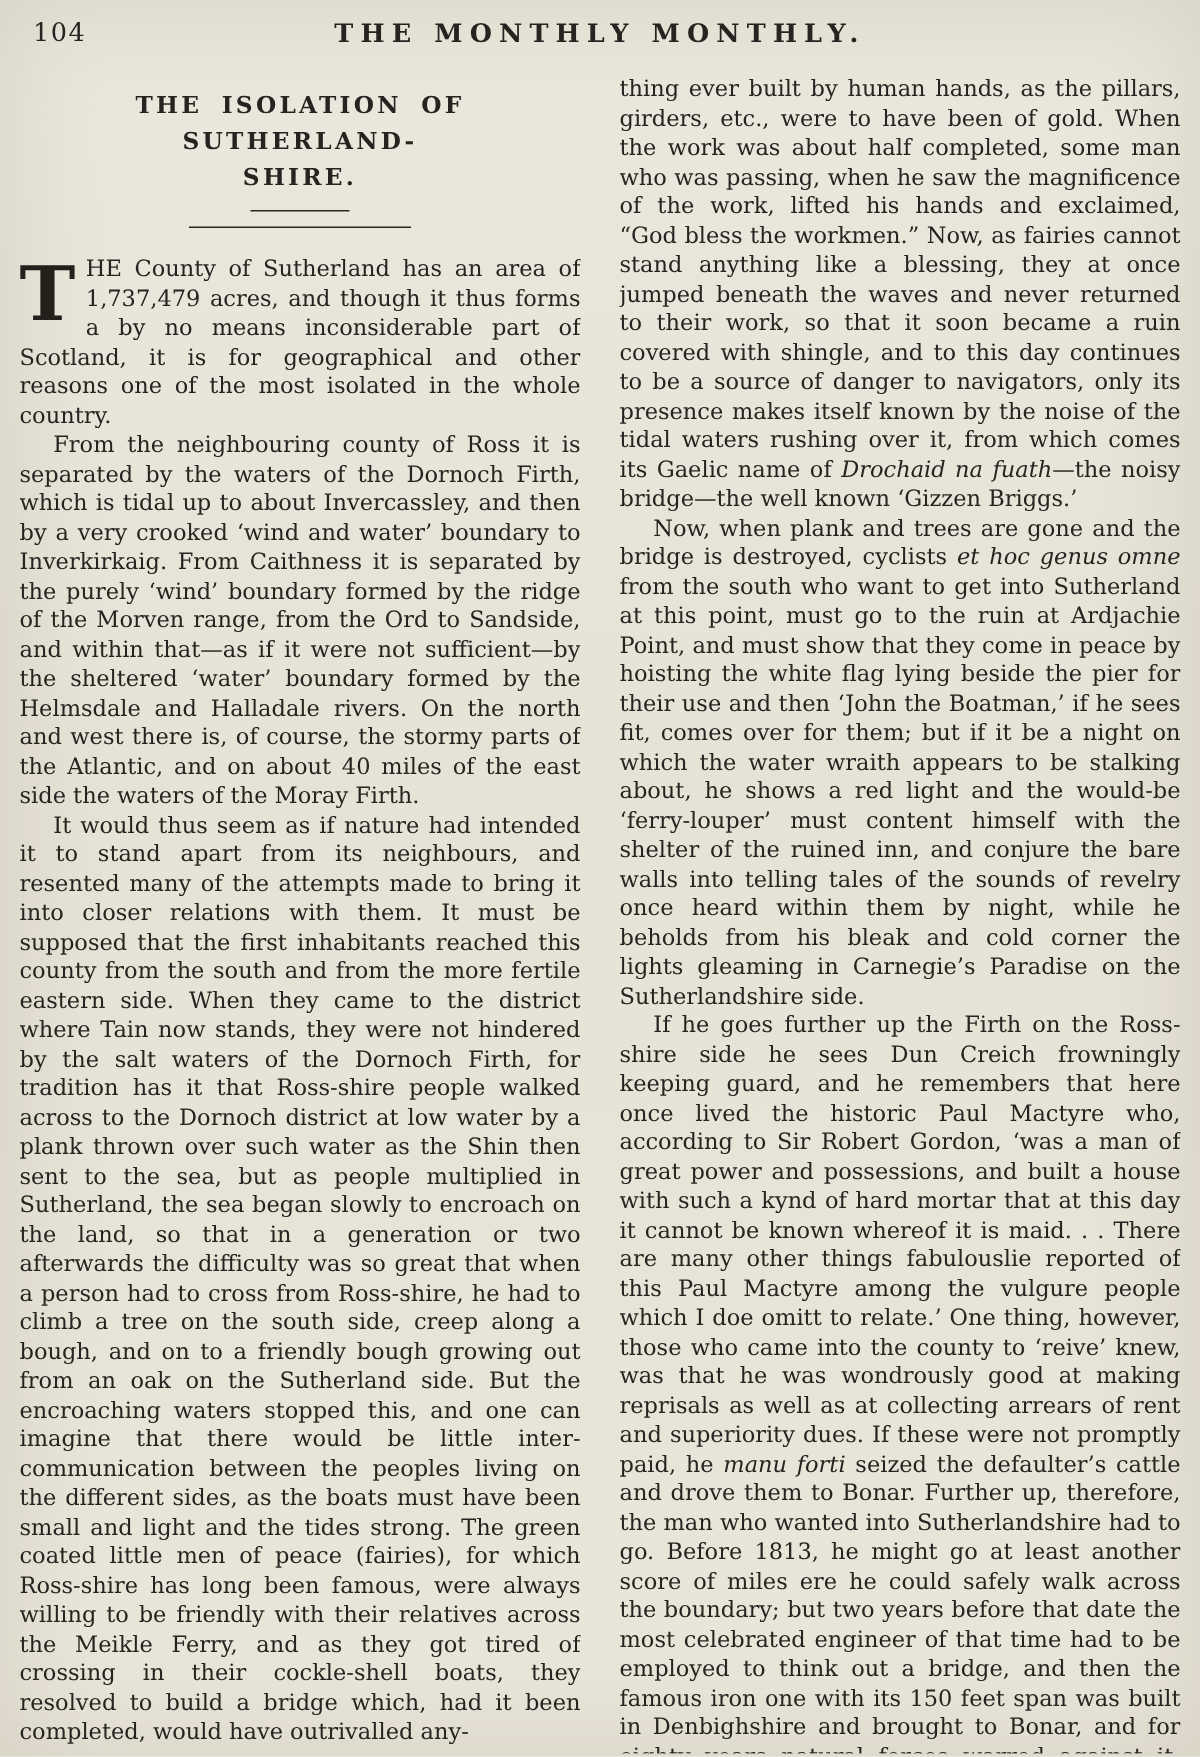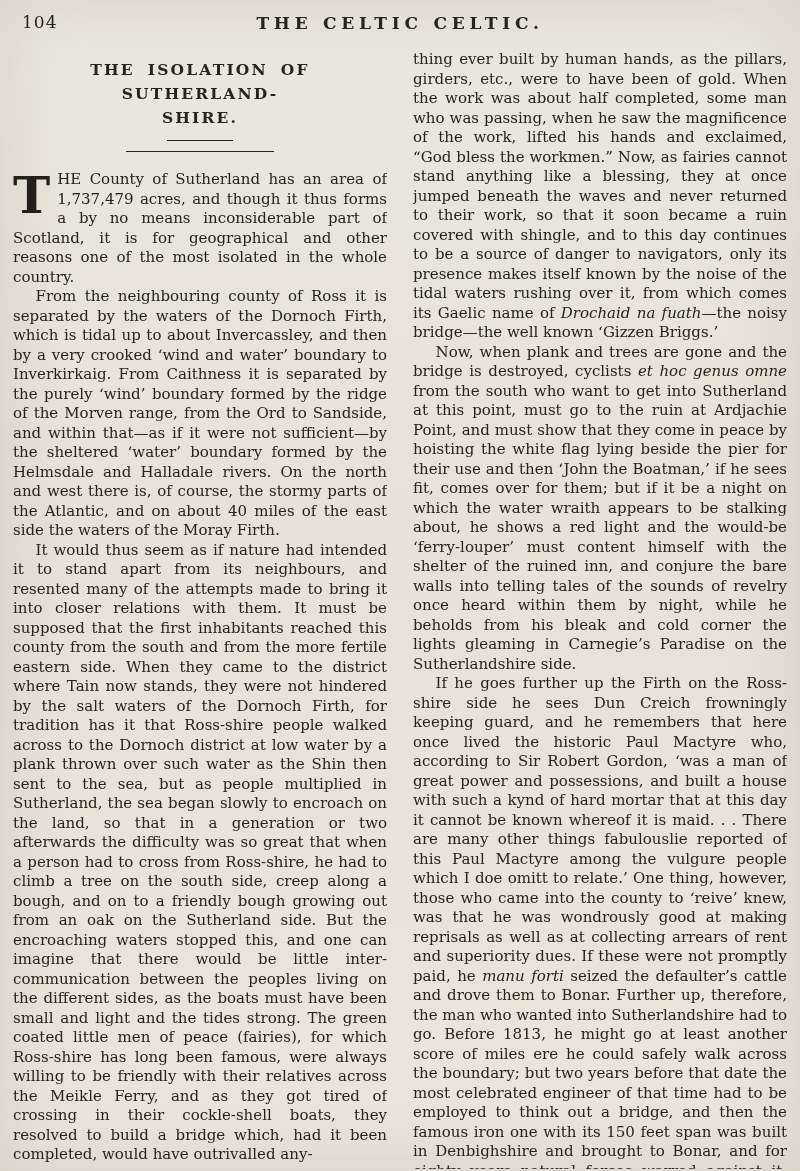--- a/index.html
+++ b/index.html
@@ -91,21 +91,21 @@
   .paras.first-flush .para:first-child { text-indent: 0; }
   .italic { font-style: italic; margin-top: 12px; }
 </style>
 </head>
 <body>
 
 <div class="page">
 
   <header class="page-header">
     <span class="page-number">104</span>
-    <div class="journal-title">THE CELTIC CELTIC.</div>
+    <div class="journal-title">THE MONTHLY MONTHLY.</div>
   </header>
 
   <div class="columns">
 
     <section class="column left-column">
       <div class="article-head">
         <h2 class="article-title">
           <span class="title-line">THE ISOLATION OF SUTHERLAND-</span><br>
           <span class="title-line">SHIRE.</span>
         </h2>

